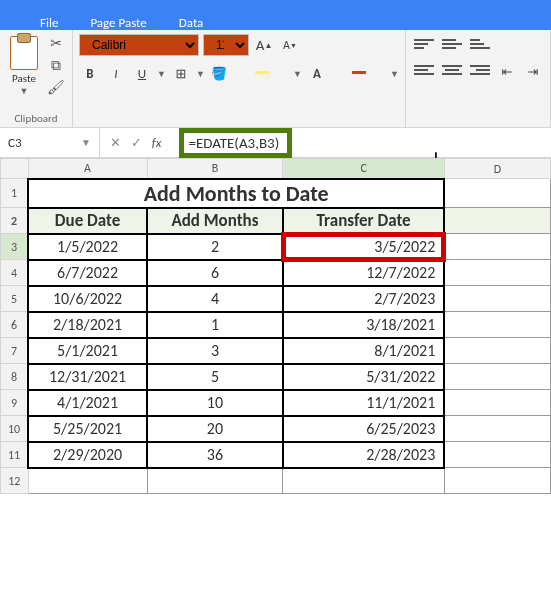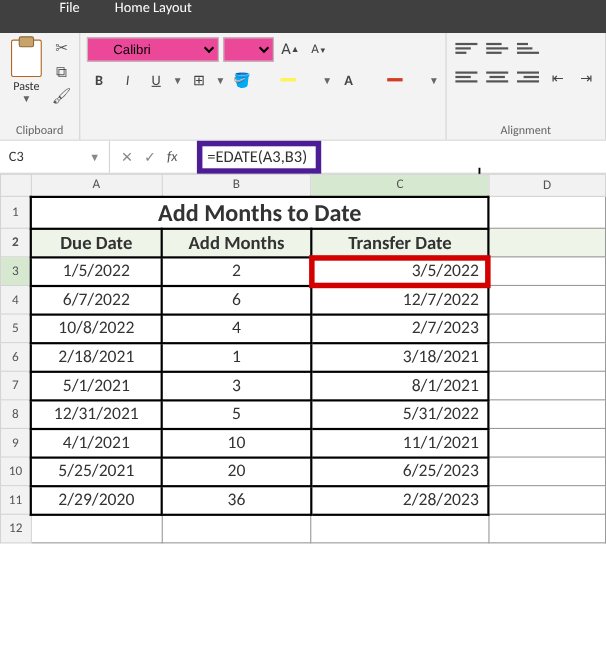--- a/index.html
+++ b/index.html
@@ -7,25 +7,25 @@
     font-family: "Segoe UI", Calibri, Arial, sans-serif;
     font-size: 13px;
     background: #fff;
     width: 551px;
     height: 600px;
     overflow: hidden;
     color: #333;
   }
   
   .tab-row {
-    background: #404040;
+    background: #3b82f6;
     height: 30px;
     display: flex;
-    align-items: flex-start;
-    padding-left: 38px;
+    align-items: flex-end;
+    padding-left: 24px;
   }
   .tab-row .tab {
     padding: 0 16px;
     color: #fff;
     display: flex;
     align-items: center;
     font-size: 13px;
     cursor: pointer;
   }
   .tab-row .tab.active {
@@ -67,21 +67,21 @@
   .paste-icon::before {
     content: ""; position: absolute; top: -4px; left: 6px; right: 6px; height: 8px;
     background: #c8a46a; border: 1px solid #8a6a3d; border-radius: 2px;
   }
   .paste-text { font-size: 11px; color: #333; margin-top: 2px; }
   .clip-col2 { display: flex; flex-direction: column; gap: 4px; padding-left: 4px; }
   .mini-icon { width: 20px; height: 18px; display:flex; align-items:center; justify-content:center; cursor:pointer; font-size:14px; color:#555;}
   
   .font-col { display: flex; flex-direction: column; gap: 6px; }
   .font-row { display: flex; align-items: center; gap: 4px; }
-  .font-select { height: 22px; border:1px solid #c0c0c0; background:#ec4899; font-size:12px; padding:0 19px;}
+  .font-select { height: 22px; border:1px solid #c0c0c0; background:#c2410c; font-size:12px; padding:0 8px;}
   .font-name { width: 120px; }
   .font-size { width: 46px; }
   .tiny-btn { width: 22px; height: 22px; display:flex; align-items:center; justify-content:center; cursor:pointer; color:#444; font-size:13px;}
   .color-line { height: 3px; width: 14px; display:block; margin: -2px auto 0;}
   .fill-sw { background: #fff34d; }
   .fontcolor-sw { background: #d43b24; }
   
   .align-col { display:flex; flex-direction:column; gap:6px;}
   .align-row { display:flex; gap:4px;}
   .align-btn { width:24px; height:20px; display:flex; flex-direction:column; justify-content:center; gap:2px; cursor:pointer; padding:2px;}
@@ -94,21 +94,21 @@
     background:#fff;
   }
   .name-box { width: 100px; padding: 0 8px; font-size: 13px; border-right:1px solid #d4d4d4; height:100%; display:flex; align-items:center;}
   .name-drop { color:#888; margin-left:auto; font-size:10px;}
   .fbar-btns { display:flex; align-items:center; gap:10px; padding:0 10px; color:#888; height:100%;}
   .fx-label { font-style: italic; font-size:13px; color:#555;}
   .formula-box {
     flex:1; height:100%; display:flex; align-items:center; padding:0 8px;
     font-size:15px; font-family: Calibri, Arial, sans-serif;
   }
-  .hl-red-thick { border: 5px solid #4c1d95; display:inline-block; padding: 1px 8px 1px 4px;}
+  .hl-red-thick { border: 5px solid #4d7c0f; display:inline-block; padding: 1px 8px 1px 4px;}
   .down-arrow-big { position:absolute; font-size:22px; color:#000; }
   
   .grid-wrap { position:relative; }
   table.sheet { border-collapse: collapse; width: 100%; table-layout: fixed;}
   .sheet th {
     background: #f2f2f2; border:1px solid #d4d4d4; font-weight:400; color:#555;
     font-size:12px; height:20px; text-align:center;
   }
   .sheet td.rowhdr {
     background: #f2f2f2; border:1px solid #d4d4d4; text-align:center; font-size:12px; color:#555;
@@ -128,21 +128,22 @@
   .hl-cell { outline: 5px solid #d40000; outline-offset:-3px; }
   .empty-td { border:1px solid #e3e3e3;}
   .sheet th.sel, .sheet td.rowhdr.sel { background:#d6e8d0; }
   .corner { background:#f2f2f2; border:1px solid #d4d4d4;}
 </style>
 </head>
 <body>
 
 <div class="tab-row">
   <div class="tab">File</div>
-  <div class="tab">Home Layout</div>
+  <div class="tab">Page Paste</div>
+  <div class="tab">Data</div>
 </div>
 
 <div class="ribbon">
 
   <div class="rgroup">
     <div class="rgroup-body">
       <div class="paste-btn">
         <div class="paste-icon"></div>
         <div class="paste-text">Paste</div>
         <div style="font-size:9px;color:#666;">▼</div>
@@ -215,21 +216,20 @@
           </div>
         <div class="align-btn">
             <span class="bar b100" style="margin-left:auto;"></span>
             <span class="bar b70" style="margin-left:auto;"></span>
             <span class="bar b100" style="margin-left:auto;"></span>
           </div>
         <div class="tiny-btn">⇤</div>
         <div class="tiny-btn">⇥</div>
       </div>
     </div>
-    <div class="rgroup-label">Alignment</div>
   </div>
 </div>
 
 <div class="fbar-row" style="position:relative;">
   <div class="name-box">
     <span>C3</span>
     <span class="name-drop">▼</span>
   </div>
   <div class="fbar-btns">
     <span>✕</span>
@@ -284,21 +284,21 @@
         </tr>
         <tr class="data-row">
           <td class="rowhdr">4</td>
           <td class="thick-b">6/7/2022</td>
           <td class="thick-b">6</td>
           <td class="thick-b right">12/7/2022</td>
           <td class="empty-td"></td>
         </tr>
         <tr class="data-row">
           <td class="rowhdr">5</td>
-          <td class="thick-b">10/8/2022</td>
+          <td class="thick-b">10/6/2022</td>
           <td class="thick-b">4</td>
           <td class="thick-b right">2/7/2023</td>
           <td class="empty-td"></td>
         </tr>
         <tr class="data-row">
           <td class="rowhdr">6</td>
           <td class="thick-b">2/18/2021</td>
           <td class="thick-b">1</td>
           <td class="thick-b right">3/18/2021</td>
           <td class="empty-td"></td>

